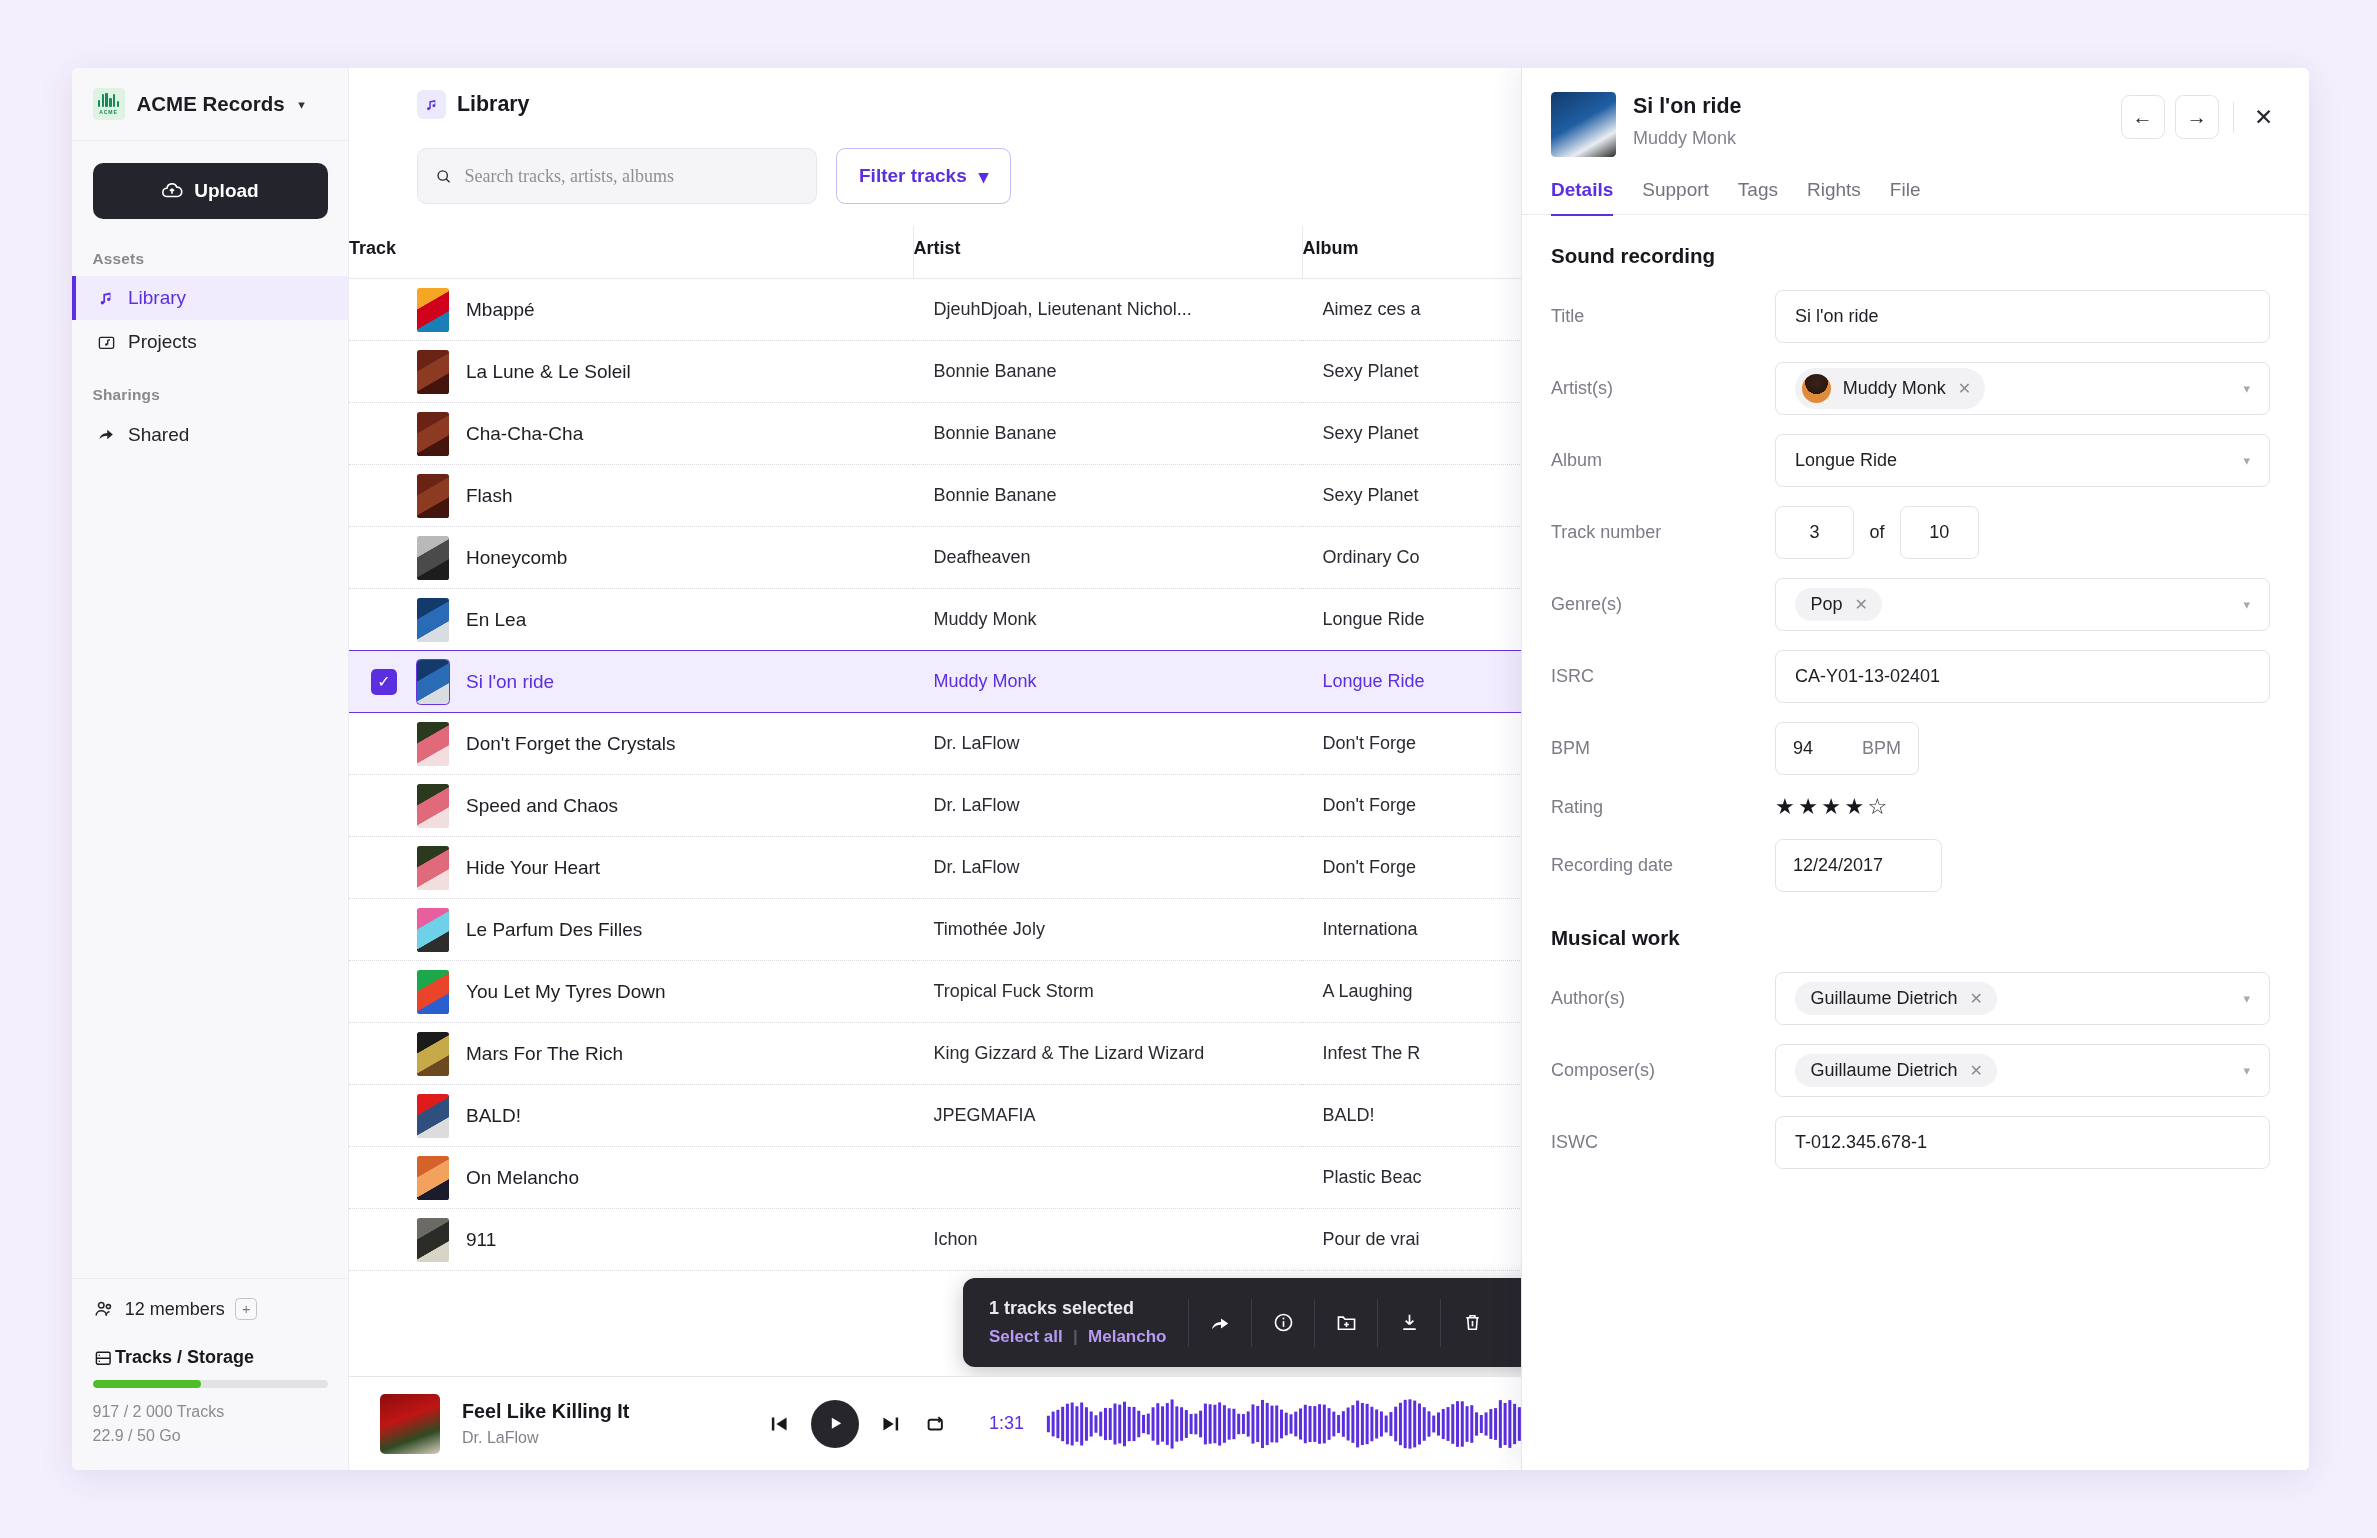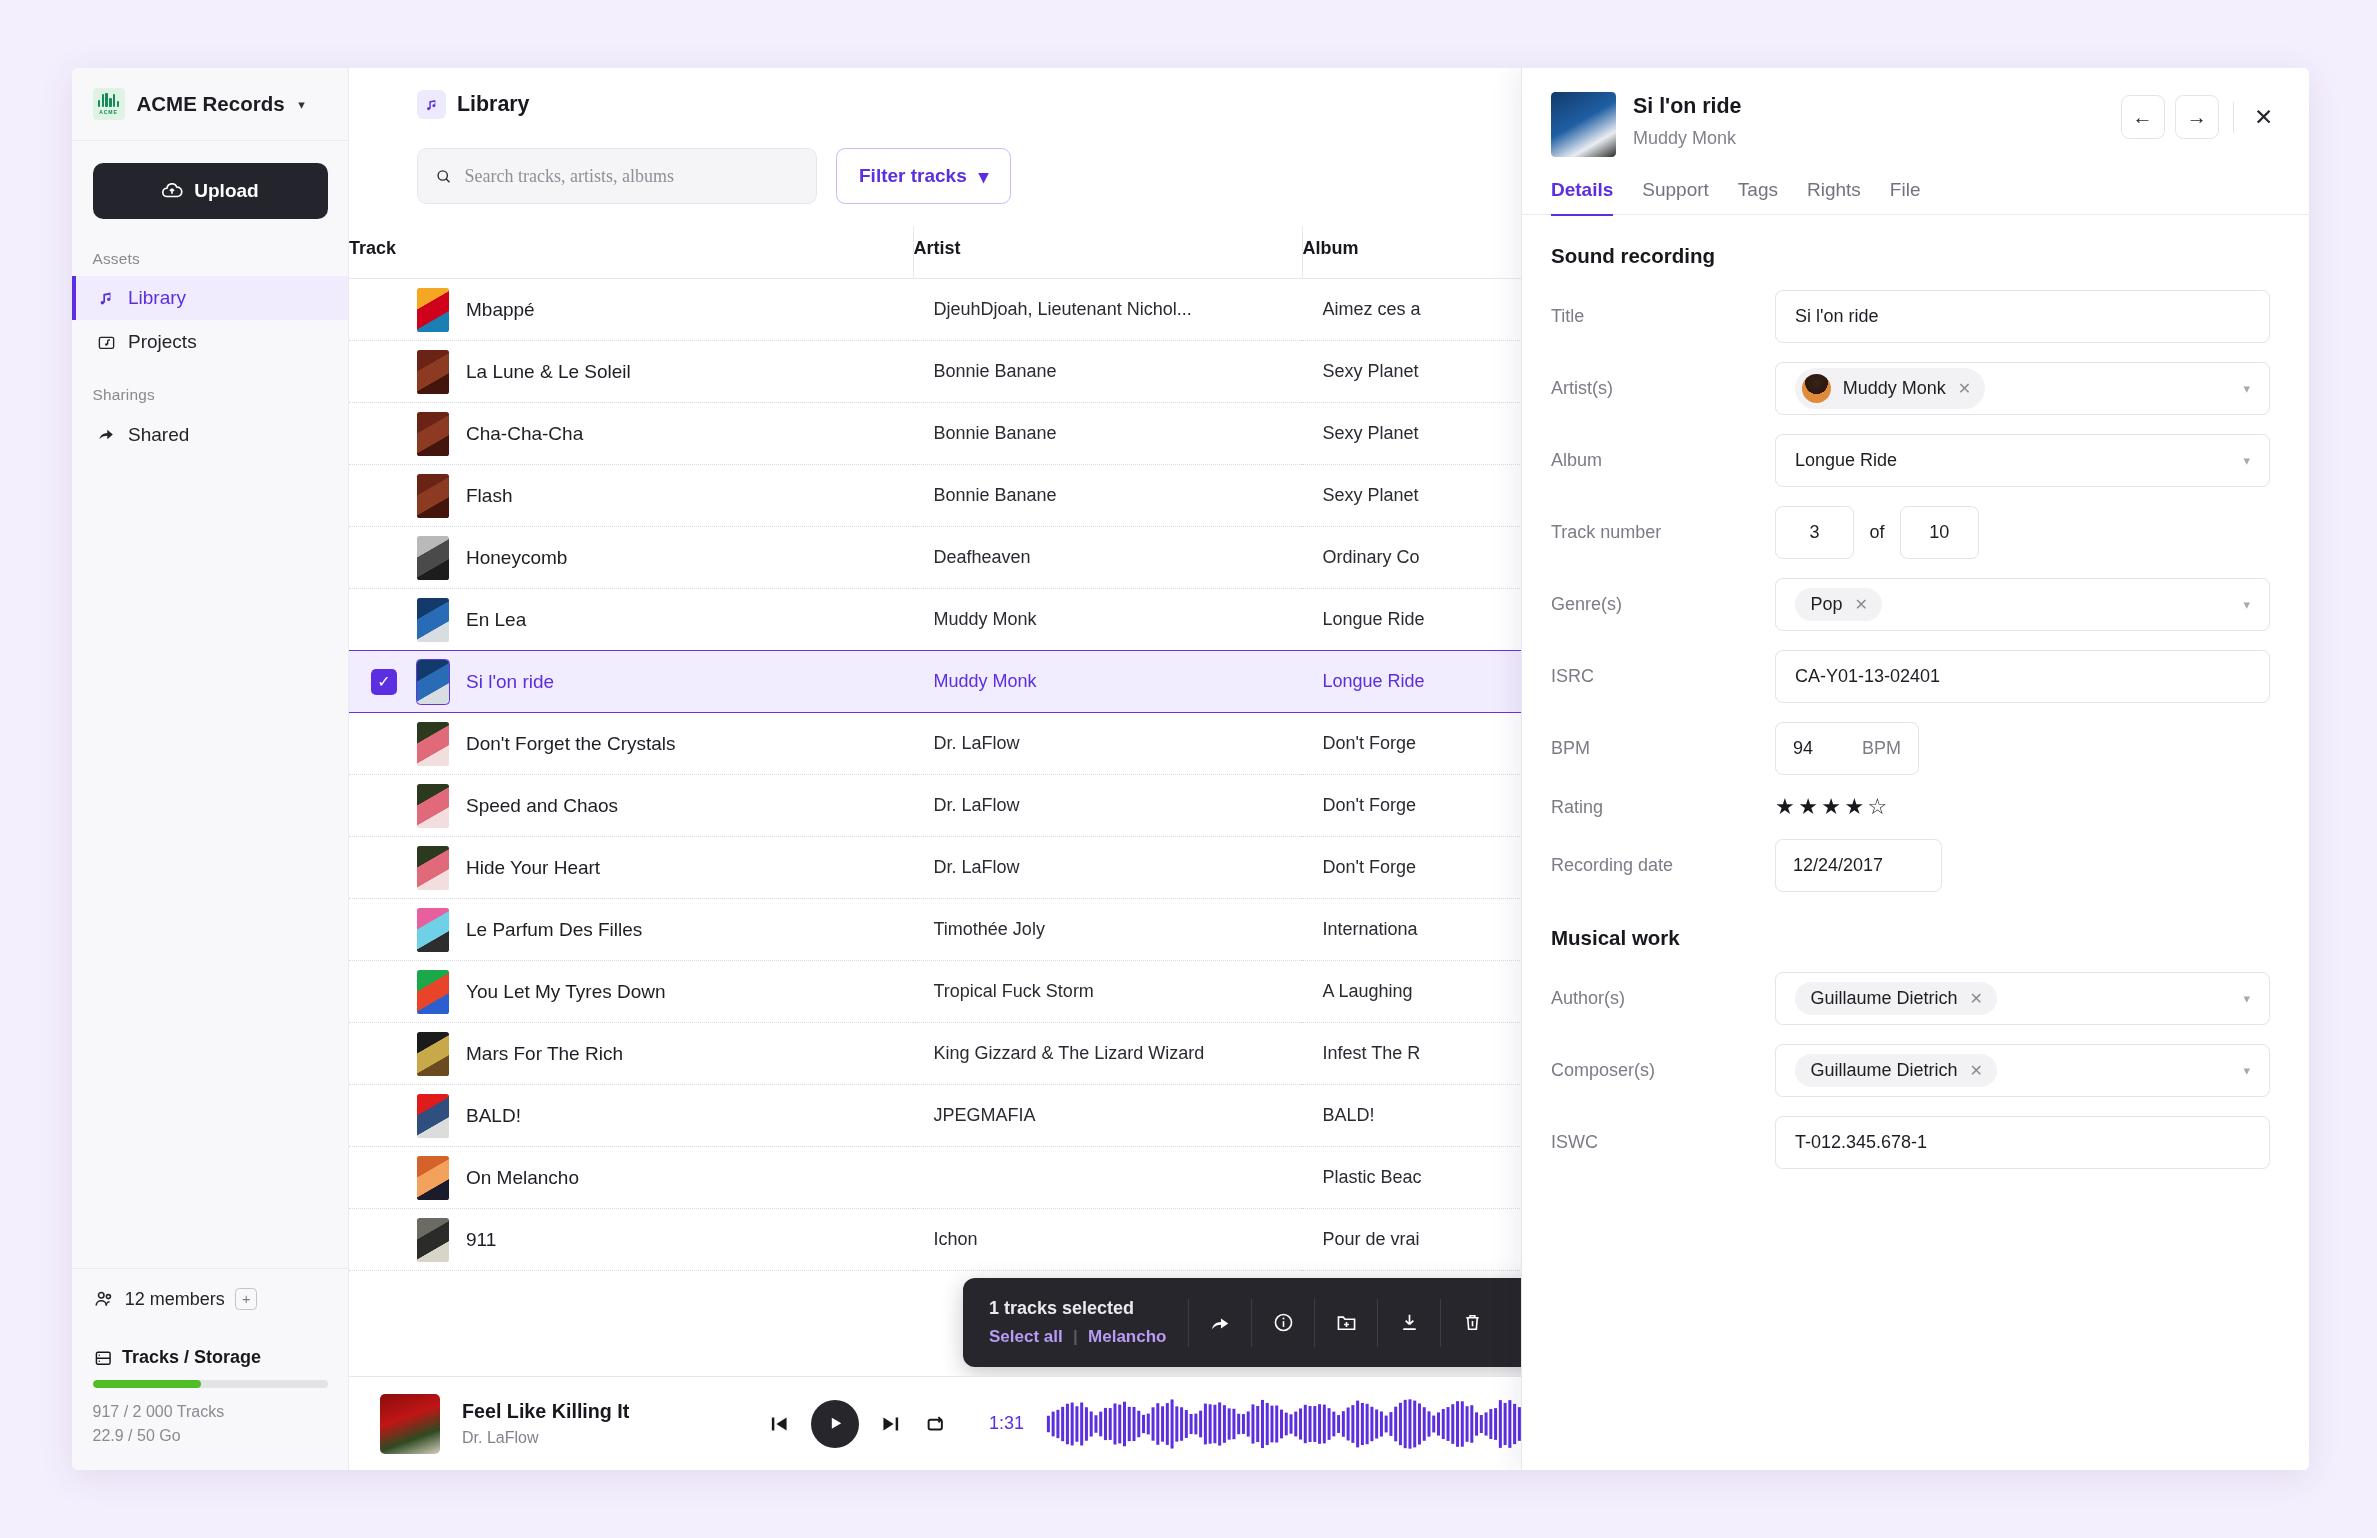--- a/index.html
+++ b/index.html
@@ -43,41 +43,41 @@
   .org-caret { margin-left: 1.7px; font-size: 13px; color: #33333c; }
 
   .upload-wrap { padding: 22px 20.5px 8.5px; }
   .upload-btn {
     width: 100%; height: 56px; background: #24242c; color: #fff;
     border: none; border-radius: 10.3px; font-size: 19px; font-weight: 600;
     display: flex; align-items: center; justify-content: center; gap: 11px;
     font-family: "Liberation Sans", sans-serif; cursor: pointer;
   }
   .nav-section-label {
-    font-size: 15.4px; color: #88888f; padding: 22px 20.5px 8.5px; letter-spacing: 0.2px;
+    font-size: 15.4px; color: #88888f; padding: 22px 20.5px 8.5px; letter-spacing: 0.2px; font-weight: bold;
   }
   .nav-item {
     display: flex; align-items: center; gap: 11px;
     padding: 10.3px 20.5px; font-size: 19px; color: #23232b; cursor: pointer;
     border-left: 4.3px solid transparent; height: 44px;
   }
   .nav-item.active {
     background: #f0ecfe; border-left-color: #5b2ee0; color: #5b2ee0; font-weight: 400;
   }
   .nav-item .ni { width: 20.5px; display: flex; align-items: center; justify-content: center; }
   .sidebar-spacer { flex: 1 1 auto; }
 
   .side-foot { border-top: 0.9px solid #ebebef; padding: 19px 20.5px 22px; }
   .members-row { display: flex; align-items: center; gap: 10.3px; font-size: 18px; color: #23232b; }
   .add-member {
     width: 22px; height: 22px; border: 1.3px solid #c3c3cb; border-radius: 4.3px;
     display: flex; align-items: center; justify-content: center; color: #7a7a85; font-size: 14.5px;
     cursor: pointer;
   }
-  .storage-row { display: flex; align-items: center; gap: 9px; font-size: 18px; color: #17171d; font-weight: 700; margin-top: 37px; }
+  .storage-row { display: flex; align-items: center; gap: 2px; font-size: 18px; color: #17171d; font-weight: 700; margin-top: 27px; }
   .bar-outer { height: 7.7px; background: #e3e3e6; border-radius: 4.3px; margin-top: 12px; overflow: hidden; }
   .bar-inner { height: 100%; background: #4fbe26; border-radius: 4.3px; }
   .quota { font-size: 16px; color: #8a8a93; margin-top: 12px; line-height: 1.5; }
 
   
   .main { flex: 1 1 auto; display: flex; flex-direction: column; position: relative; min-width: 0; }
   .main-head { padding: 22px 0 0 68px; }
   .page-title-row { display: flex; align-items: center; gap: 11px; }
   .title-ico {
     width: 29px; height: 29px; background: #eeeafd; border-radius: 6px;

